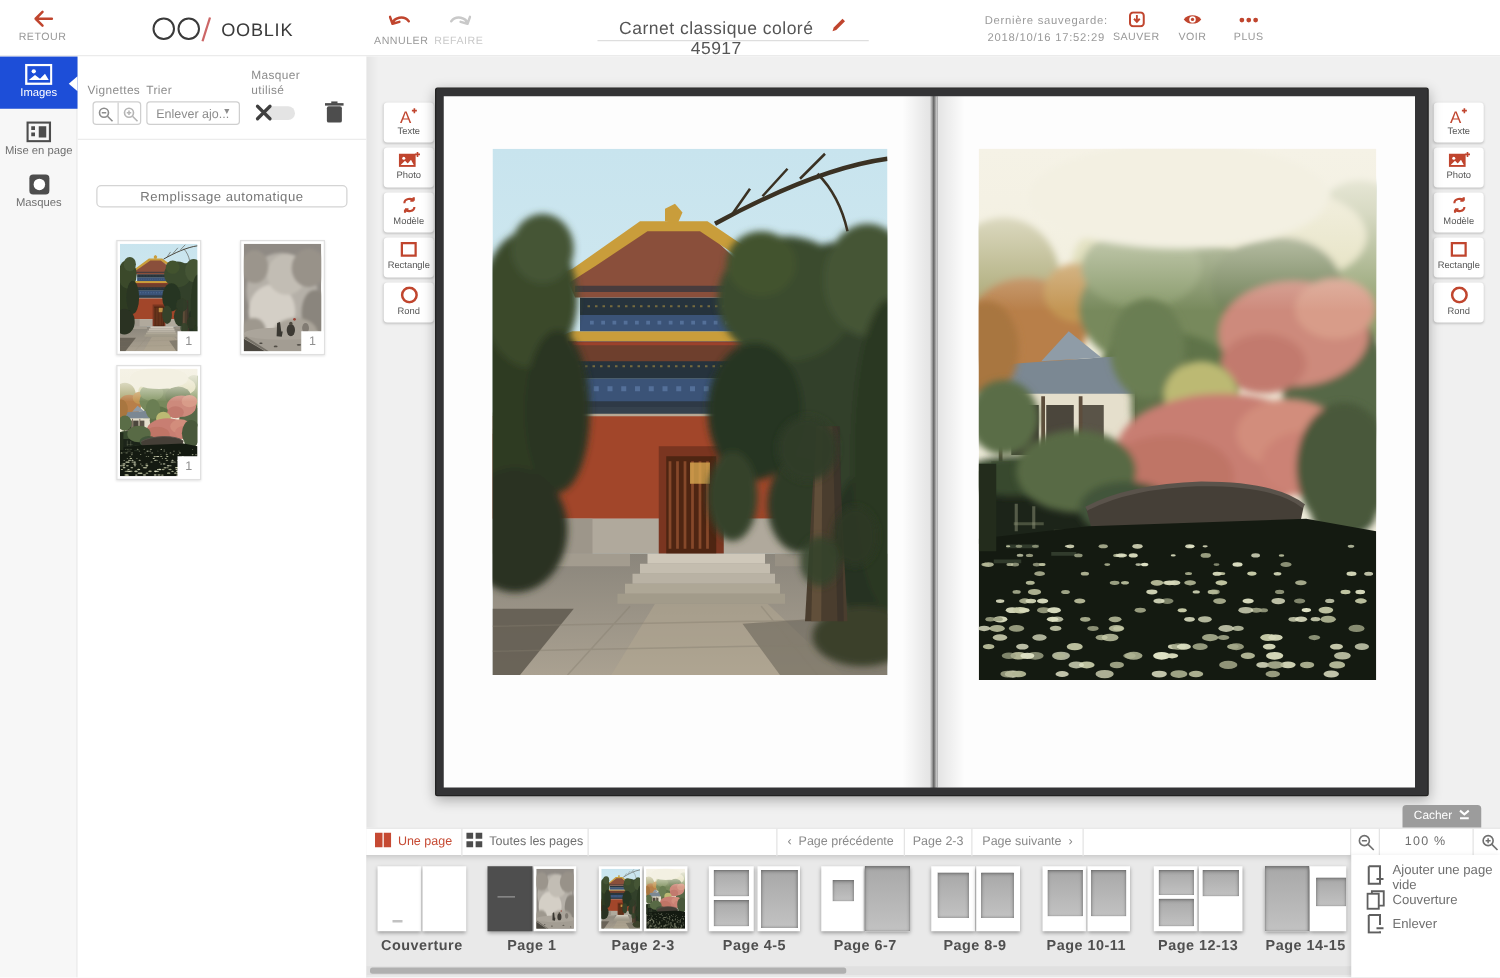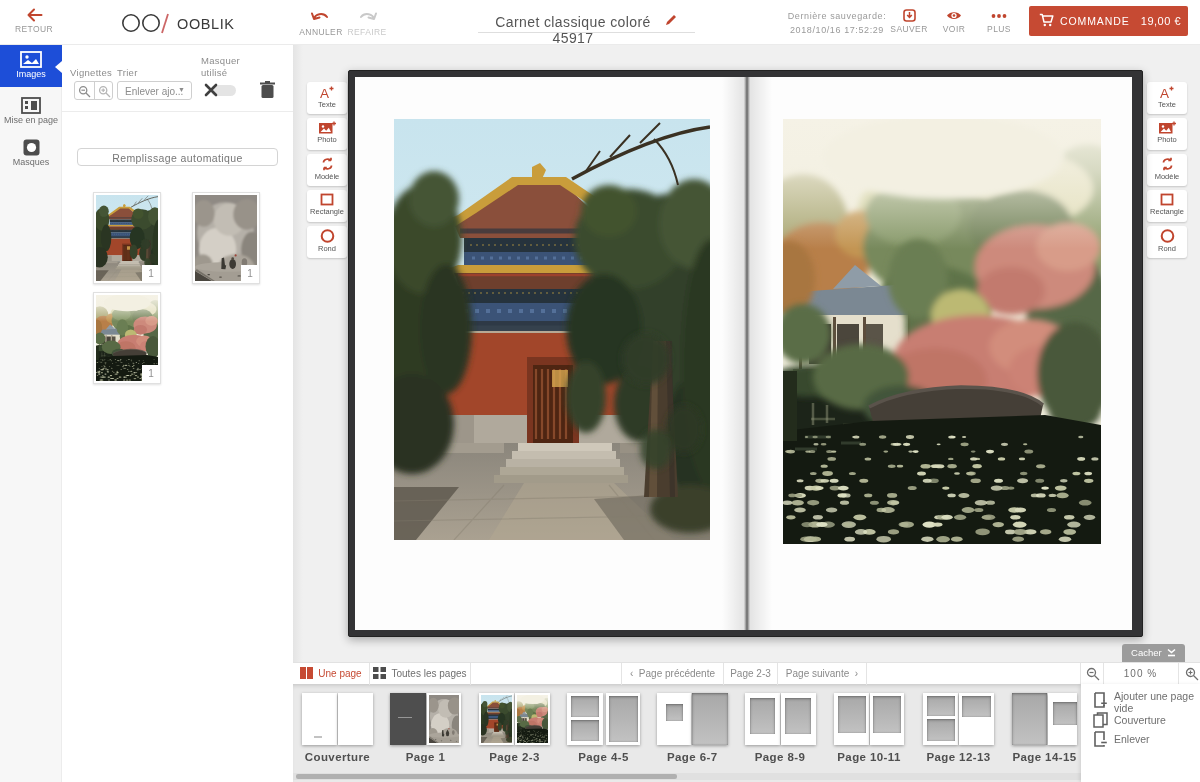--- a/index.html
+++ b/index.html
@@ -102,29 +102,20 @@
   </div>
   <div class="hbtn" style="left:976px; top:9px; width:46px;">
     <svg width="16" height="13" viewBox="0 0 16 13">
         <circle cx="2.5" cy="7" r="1.9" fill="#c0452e"></circle>
         <circle cx="8" cy="7" r="1.9" fill="#c0452e"></circle>
         <circle cx="13.5" cy="7" r="1.9" fill="#c0452e"></circle>
       </svg>
     PLUS
   </div>
 
-  <div class="abs" style="left:1029px; top:6px; width:159px; height:30px; background:#c64a33; border-radius:2px; color:#fff;">
-    <svg class="abs" style="left:10px; top:7px;" width="15" height="15" viewBox="0 0 15 15">
-        <path d="M0.8 1.5 L3.2 1.5 L5 9 L12 9 L13.8 3 L4 3" stroke="#fff" stroke-width="1.5" fill="none" stroke-linejoin="round"></path>
-        <circle cx="5.8" cy="12" r="1.2" fill="#fff"></circle>
-        <circle cx="11.2" cy="12" r="1.2" fill="#fff"></circle>
-      </svg>
-    <span class="abs" style="left:31px; top:9px; font-size:10.5px; letter-spacing:0.9px;">COMMANDE</span>
-    <span class="abs" style="right:7px; top:9px; font-size:11px; letter-spacing:0.5px;">19,00 €</span>
-  </div>
 </div>
 
 <div id="sidebar">
   <div class="tab sel" style="top:0; height:42px;">
     <svg style="margin:6px auto 1px; display:block;" width="22" height="17" viewBox="0 0 22 17">
         <rect x="1" y="1" width="20" height="15" fill="none" stroke="#fff" stroke-width="1.8"></rect>
         <circle cx="7" cy="6" r="1.7" fill="#fff"></circle>
         <path d="M3 13 L8 9 L12 12 L16 8 L19 13 Z" fill="#fff"></path>
       </svg>
     Images

